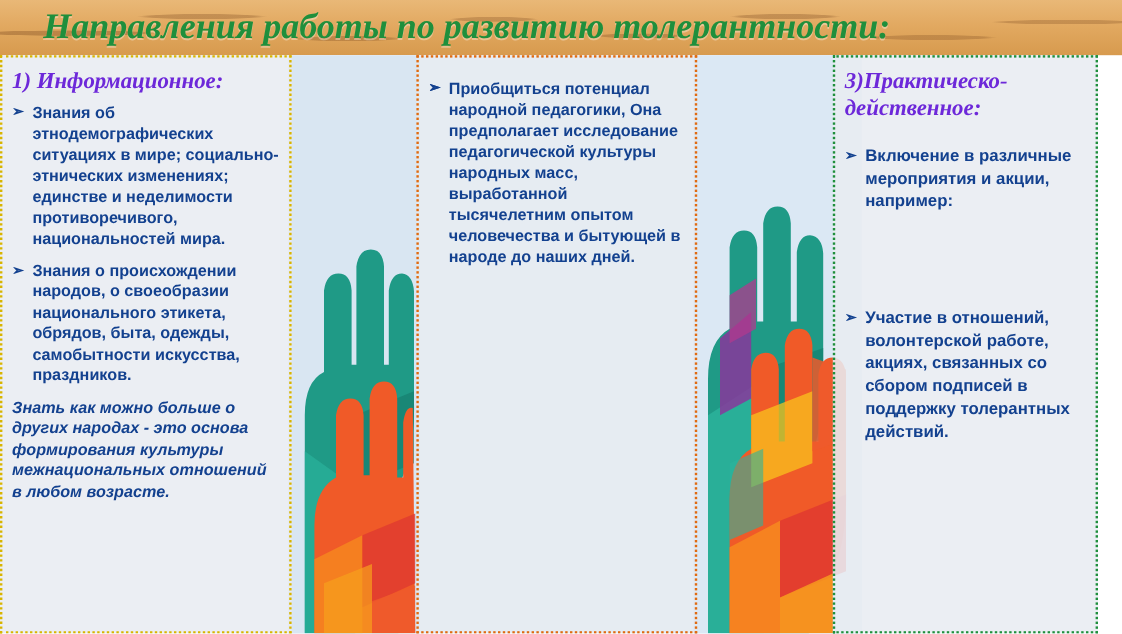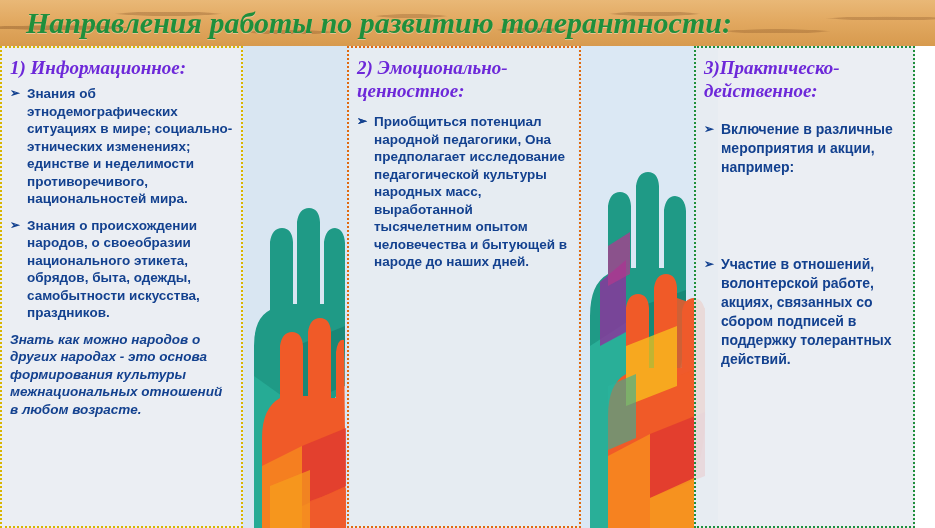--- a/index.html
+++ b/index.html
@@ -35,21 +35,21 @@
       radial-gradient(ellipse at 44% 35%, rgba(120,70,30,0.28) 0 4%, rgba(0,0,0,0) 5%),
       radial-gradient(ellipse at 57% 65%, rgba(120,70,30,0.30) 0 4%, rgba(0,0,0,0) 5%),
       radial-gradient(ellipse at 70% 30%, rgba(120,70,30,0.30) 0 4%, rgba(0,0,0,0) 5%),
       radial-gradient(ellipse at 83% 68%, rgba(120,70,30,0.28) 0 4%, rgba(0,0,0,0) 5%),
       radial-gradient(ellipse at 95% 40%, rgba(120,70,30,0.28) 0 4%, rgba(0,0,0,0) 5%),
       linear-gradient(180deg, #e9b877 0%, #e2a961 45%, #d79a4e 100%);
     overflow: hidden;
   }
   .header-title {
     position: absolute;
-    left: 26px;
+    left: 36px;
     top: 1px;
     width: 890px;
     font-family: "Liberation Serif", serif;
     font-style: italic;
     font-weight: bold;
     font-size: 30px;
     line-height: 44px;
     color: #1f8f3c;
     white-space: nowrap;
     text-shadow: 0 1px 0 rgba(255,255,255,0.35);
@@ -198,25 +198,24 @@
     <ul class="bullet-list">
       <li class="bullet-item">
         <span class="marker">➢</span>
         <span>Знания об этнодемографических ситуациях в мире; социально-этнических изменениях; единстве и неделимости противоречивого, национальностей мира.</span>
       </li>
       <li class="bullet-item">
         <span class="marker">➢</span>
         <span>Знания о происхождении народов, о своеобразии национального этикета, обрядов, быта, одежды, самобытности искусства, праздников.</span>
       </li>
     </ul>
-    <div class="closing-note">Знать как можно народов о других народах - это основа формирования культуры межнациональных отношений в любом возрасте.</div>
+    <div class="closing-note">Знать как можно больше о других народах - это основа формирования культуры межнациональных отношений в любом возрасте.</div>
   </div>
 
   <div class="col" id="col2">
-    <div class="col-title">2) Эмоционально-ценностное:</div>
     <ul class="bullet-list">
       <li class="bullet-item">
         <span class="marker">➢</span>
       </li>
       <li class="bullet-item">
         <span class="marker">➢</span>
         <span>Приобщиться потенциал народной педагогики, Она предполагает исследование педагогической культуры народных масс, выработанной тысячелетним опытом человечества и бытующей в народе до наших дней.</span>
       </li>
     </ul>
   </div>

